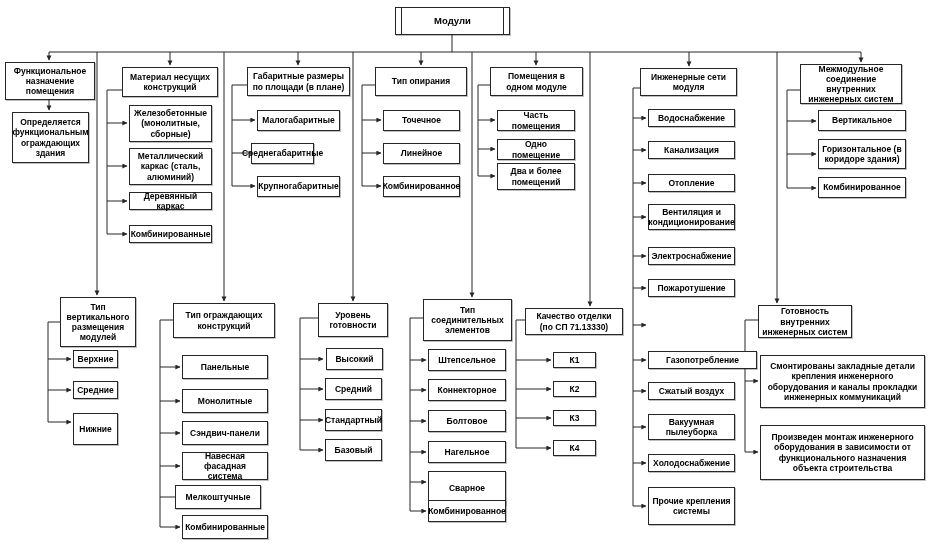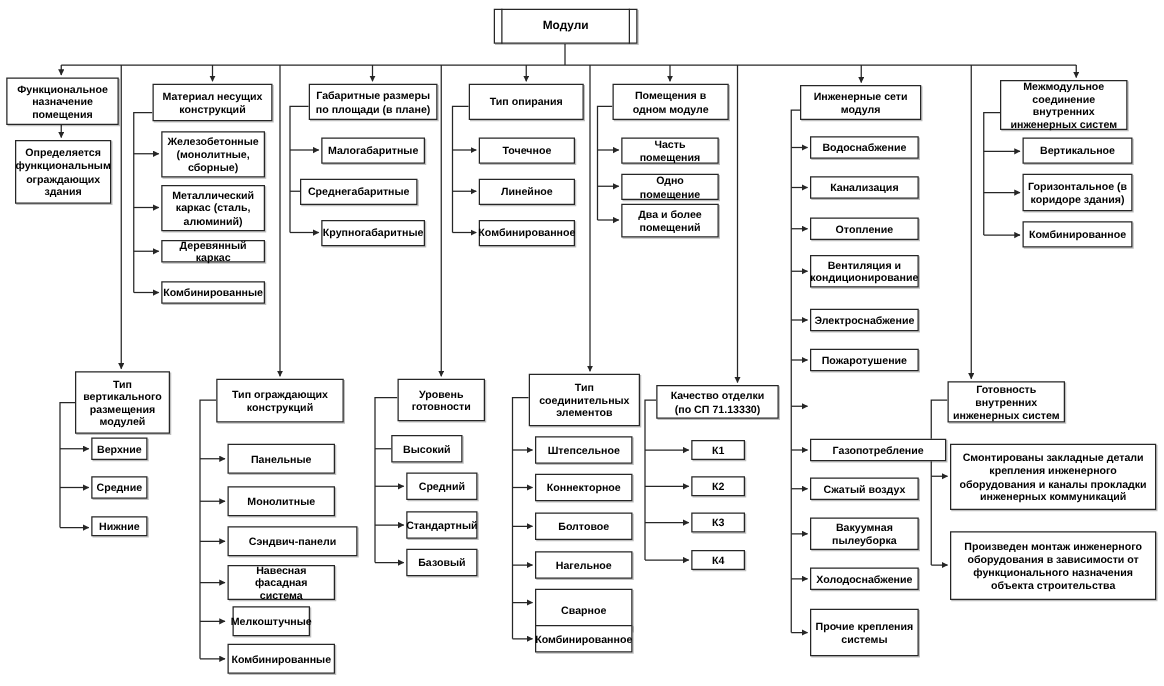--- a/index.html
+++ b/index.html
@@ -140,21 +140,21 @@
   <div class="box" style="left:12px;top:112px;width:77px;height:51px">Определяется функциональным ограждающих здания</div>
 
   <div class="box" style="left:122px;top:67px;width:96px;height:30px">Материал несущих конструкций</div>
   <div class="box" style="left:129px;top:105px;width:83px;height:37px">Железобетонные (монолитные, сборные)</div>
   <div class="box" style="left:129px;top:148px;width:83px;height:37px">Металлический каркас (сталь, алюминий)</div>
   <div class="box" style="left:129px;top:192px;width:83px;height:18px">Деревянный каркас</div>
   <div class="box" style="left:129px;top:225px;width:83px;height:18px">Комбинированные</div>
 
   <div class="box" style="left:247px;top:67px;width:103px;height:29px">Габаритные размеры по площади (в плане)</div>
   <div class="box" style="left:257px;top:110px;width:83px;height:21px">Малогабаритные</div>
-  <div class="box" style="left:240px;top:143px;width:94px;height:21px">Среднегабаритные</div>
+  <div class="box" style="left:251px;top:143px;width:63px;height:21px">Среднегабаритные</div>
   <div class="box" style="left:257px;top:176px;width:83px;height:21px">Крупногабаритные</div>
 
   <div class="box" style="left:375px;top:67px;width:92px;height:29px">Тип опирания</div>
   <div class="box" style="left:383px;top:110px;width:77px;height:21px">Точечное</div>
   <div class="box" style="left:383px;top:143px;width:77px;height:21px">Линейное</div>
   <div class="box" style="left:383px;top:176px;width:77px;height:21px">Комбинированное</div>
 
   <div class="box" style="left:490px;top:67px;width:93px;height:29px">Помещения в одном модуле</div>
   <div class="box" style="left:497px;top:110px;width:78px;height:21px">Часть помещения</div>
   <div class="box" style="left:497px;top:139px;width:78px;height:21px">Одно помещение</div>
@@ -174,32 +174,32 @@
   <div class="box" style="left:648px;top:487px;width:87px;height:38px">Прочие крепления системы</div>
 
   <div class="box" style="left:800px;top:64px;width:102px;height:40px">Межмодульное соединение внутренних инженерных систем</div>
   <div class="box" style="left:818px;top:110px;width:88px;height:21px">Вертикальное</div>
   <div class="box" style="left:818px;top:139px;width:88px;height:30px">Горизонтальное (в коридоре здания)</div>
   <div class="box" style="left:818px;top:177px;width:88px;height:21px">Комбинированное</div>
 
   <div class="box" style="left:60px;top:297px;width:76px;height:50px">Тип вертикального размещения модулей</div>
   <div class="box" style="left:73px;top:350px;width:45px;height:18px">Верхние</div>
   <div class="box" style="left:73px;top:381px;width:45px;height:18px">Средние</div>
-  <div class="box" style="left:73px;top:413px;width:45px;height:16px">Нижние</div>
+  <div class="box" style="left:73px;top:413px;width:45px;height:32px">Нижние</div>
 
   <div class="box" style="left:173px;top:303px;width:102px;height:35px">Тип ограждающих конструкций</div>
   <div class="box" style="left:182px;top:355px;width:86px;height:24px">Панельные</div>
   <div class="box" style="left:182px;top:389px;width:86px;height:24px">Монолитные</div>
-  <div class="box" style="left:182px;top:421px;width:104px;height:24px">Сэндвич-панели</div>
+  <div class="box" style="left:182px;top:421px;width:86px;height:24px">Сэндвич-панели</div>
   <div class="box" style="left:182px;top:452px;width:86px;height:28px">Навесная фасадная система</div>
-  <div class="box" style="left:186px;top:485px;width:62px;height:24px">Мелкоштучные</div>
+  <div class="box" style="left:175px;top:485px;width:86px;height:24px">Мелкоштучные</div>
   <div class="box" style="left:182px;top:515px;width:86px;height:24px">Комбинированные</div>
 
   <div class="box" style="left:318px;top:303px;width:70px;height:34px">Уровень готовности</div>
-  <div class="box" style="left:313px;top:348px;width:57px;height:22px">Высокий</div>
+  <div class="box" style="left:326px;top:348px;width:57px;height:22px">Высокий</div>
   <div class="box" style="left:325px;top:378px;width:57px;height:22px">Средний</div>
   <div class="box" style="left:325px;top:409px;width:57px;height:22px">Стандартный</div>
   <div class="box" style="left:325px;top:439px;width:57px;height:22px">Базовый</div>
 
   <div class="box" style="left:423px;top:299px;width:89px;height:42px">Тип соединительных элементов</div>
   <div class="box" style="left:428px;top:349px;width:78px;height:22px">Штепсельное</div>
   <div class="box" style="left:428px;top:379px;width:78px;height:22px">Коннекторное</div>
   <div class="box" style="left:428px;top:410px;width:78px;height:22px">Болтовое</div>
   <div class="box" style="left:428px;top:441px;width:78px;height:22px">Нагельное</div>
   <div class="box" style="left:428px;top:471px;width:78px;height:34px">Сварное</div>

